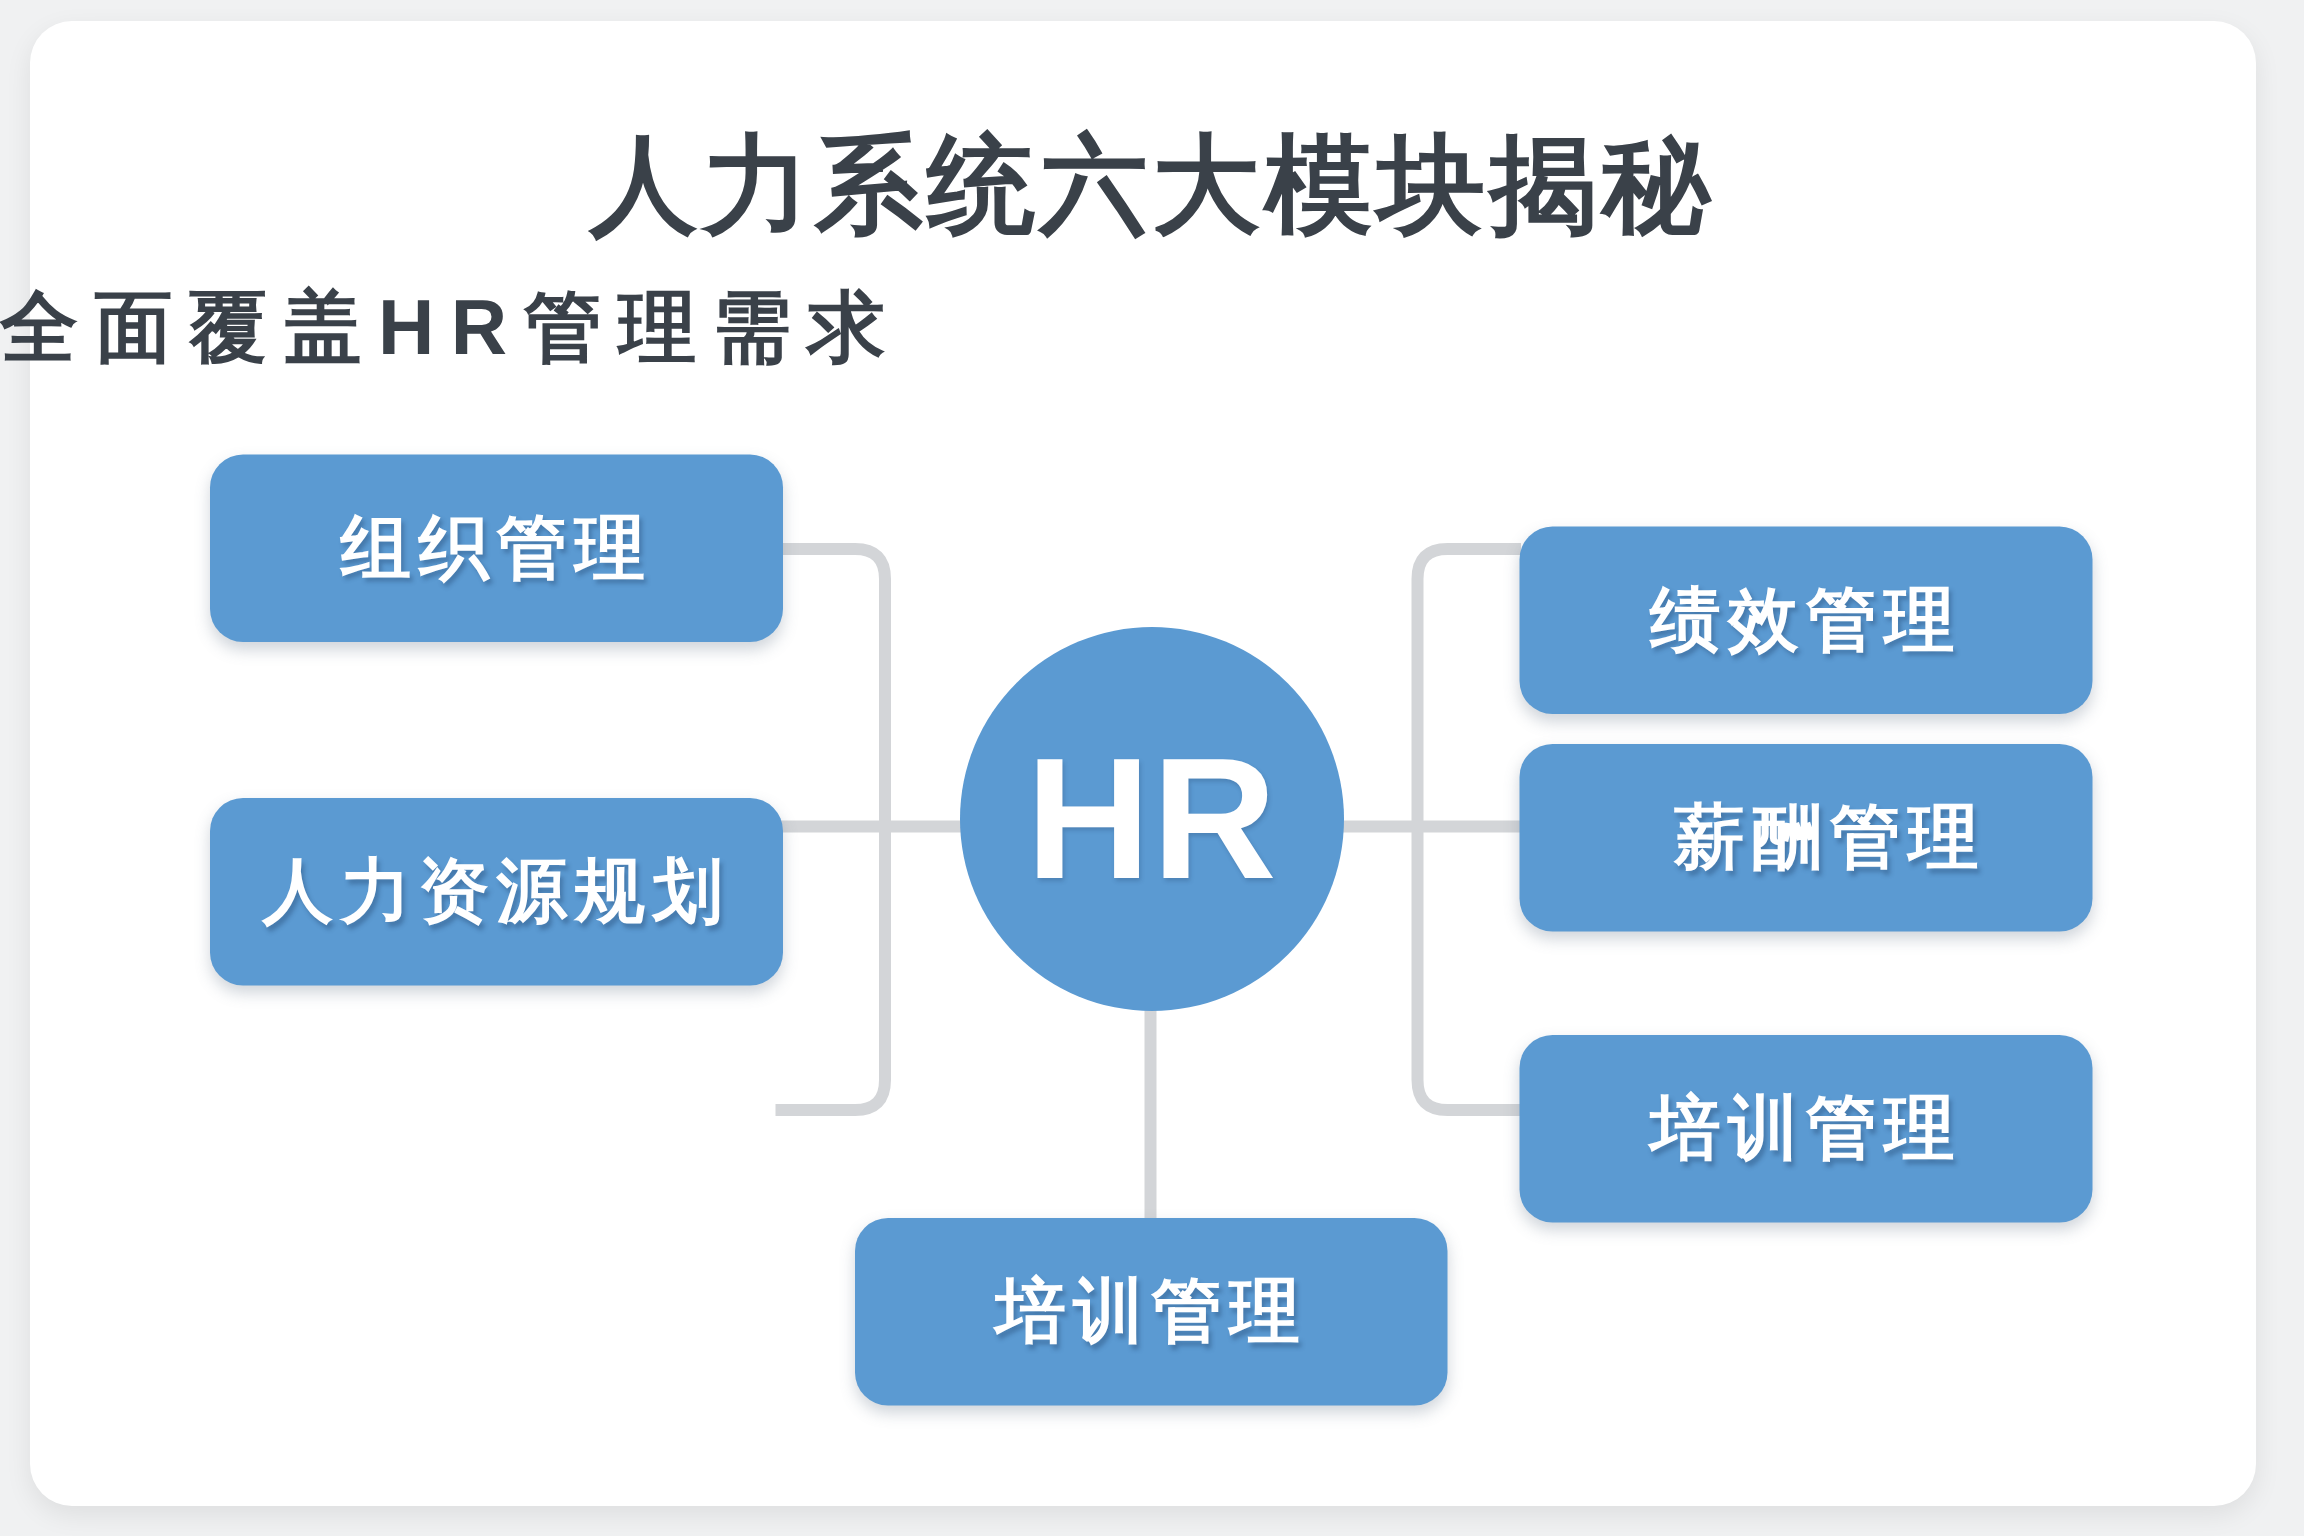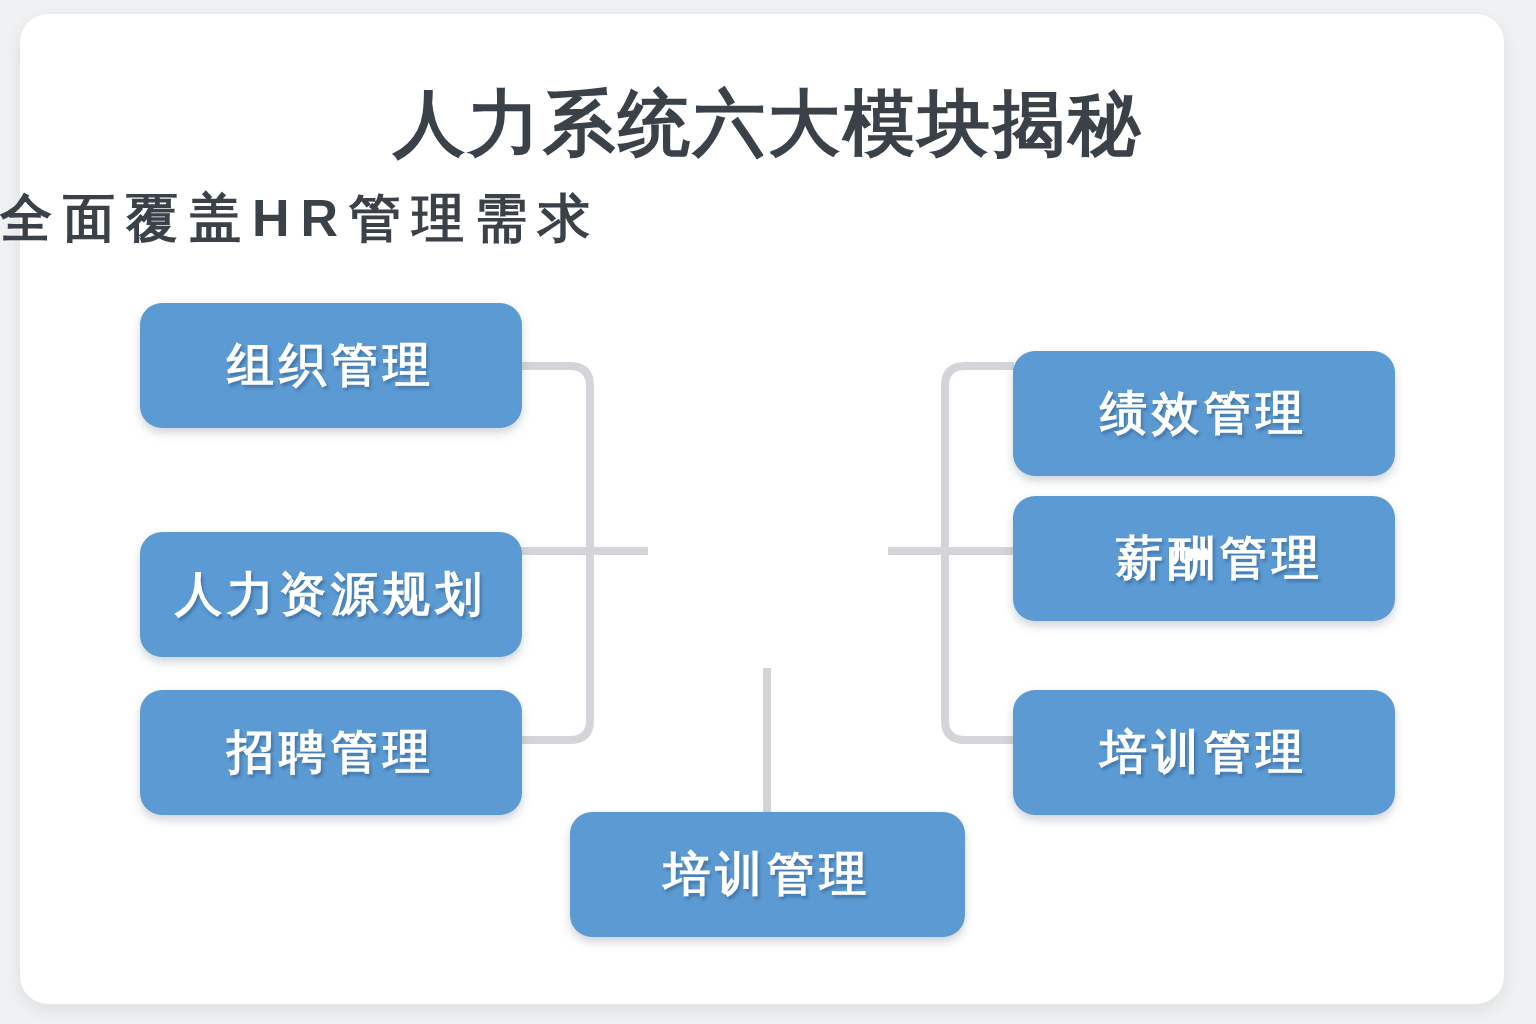--- a/index.html
+++ b/index.html
@@ -75,31 +75,31 @@
     <path d="M 888 551 H 1015"></path>
     <path d="M 767 668 V 814"></path>
   </svg>
 
   <div class="module-box pos-l1">
     <span class="module-label">组织管理</span>
   </div>
   <div class="module-box pos-l2">
     <span class="module-label">人力资源规划</span>
   </div>
-  <div class="module-box pos-l3">
-    <span class="module-label">招聘管理</span>
-  </div>
 
   <div class="module-box pos-r1">
     <span class="module-label">绩效管理</span>
   </div>
   <div class="module-box pos-r2">
     <span class="module-label">薪酬管理</span>
   </div>
   <div class="module-box pos-r3">
     <span class="module-label">培训管理</span>
   </div>
 
   <div class="module-box pos-b1">
     <span class="module-label">培训管理</span>
   </div>
 
+  <div class="hub">
+    <span class="hub-label">HR</span>
+  </div>
 </div>
 
 </body></html>

